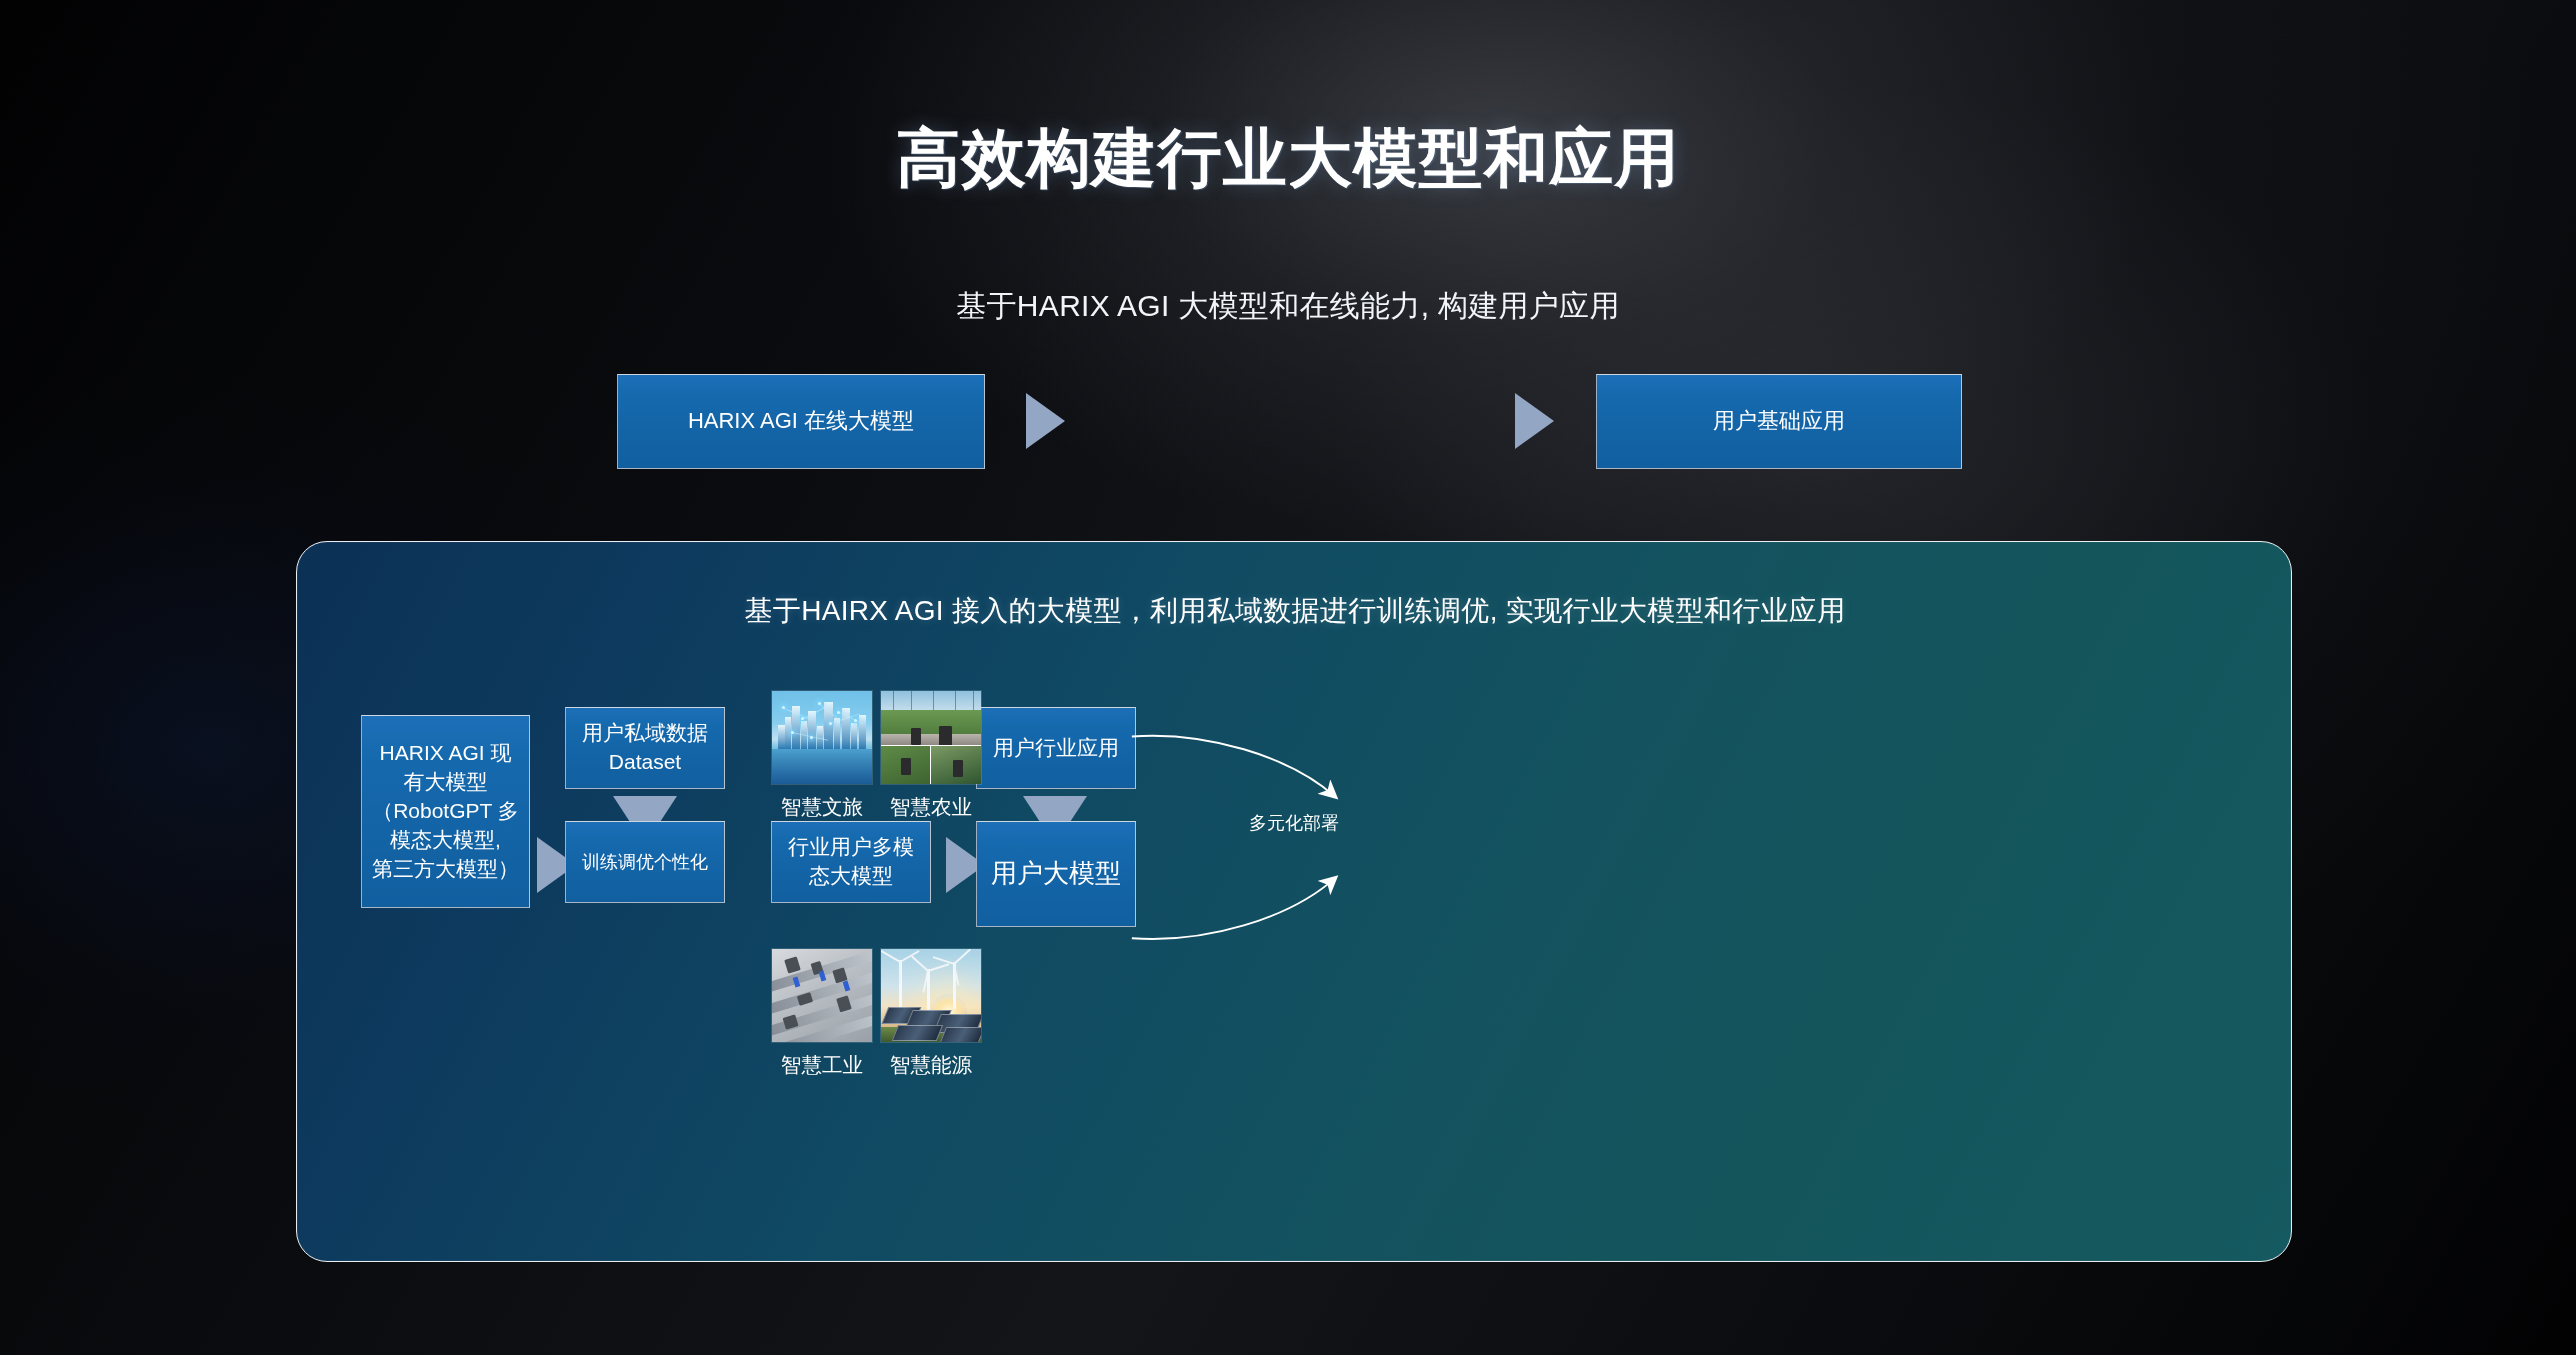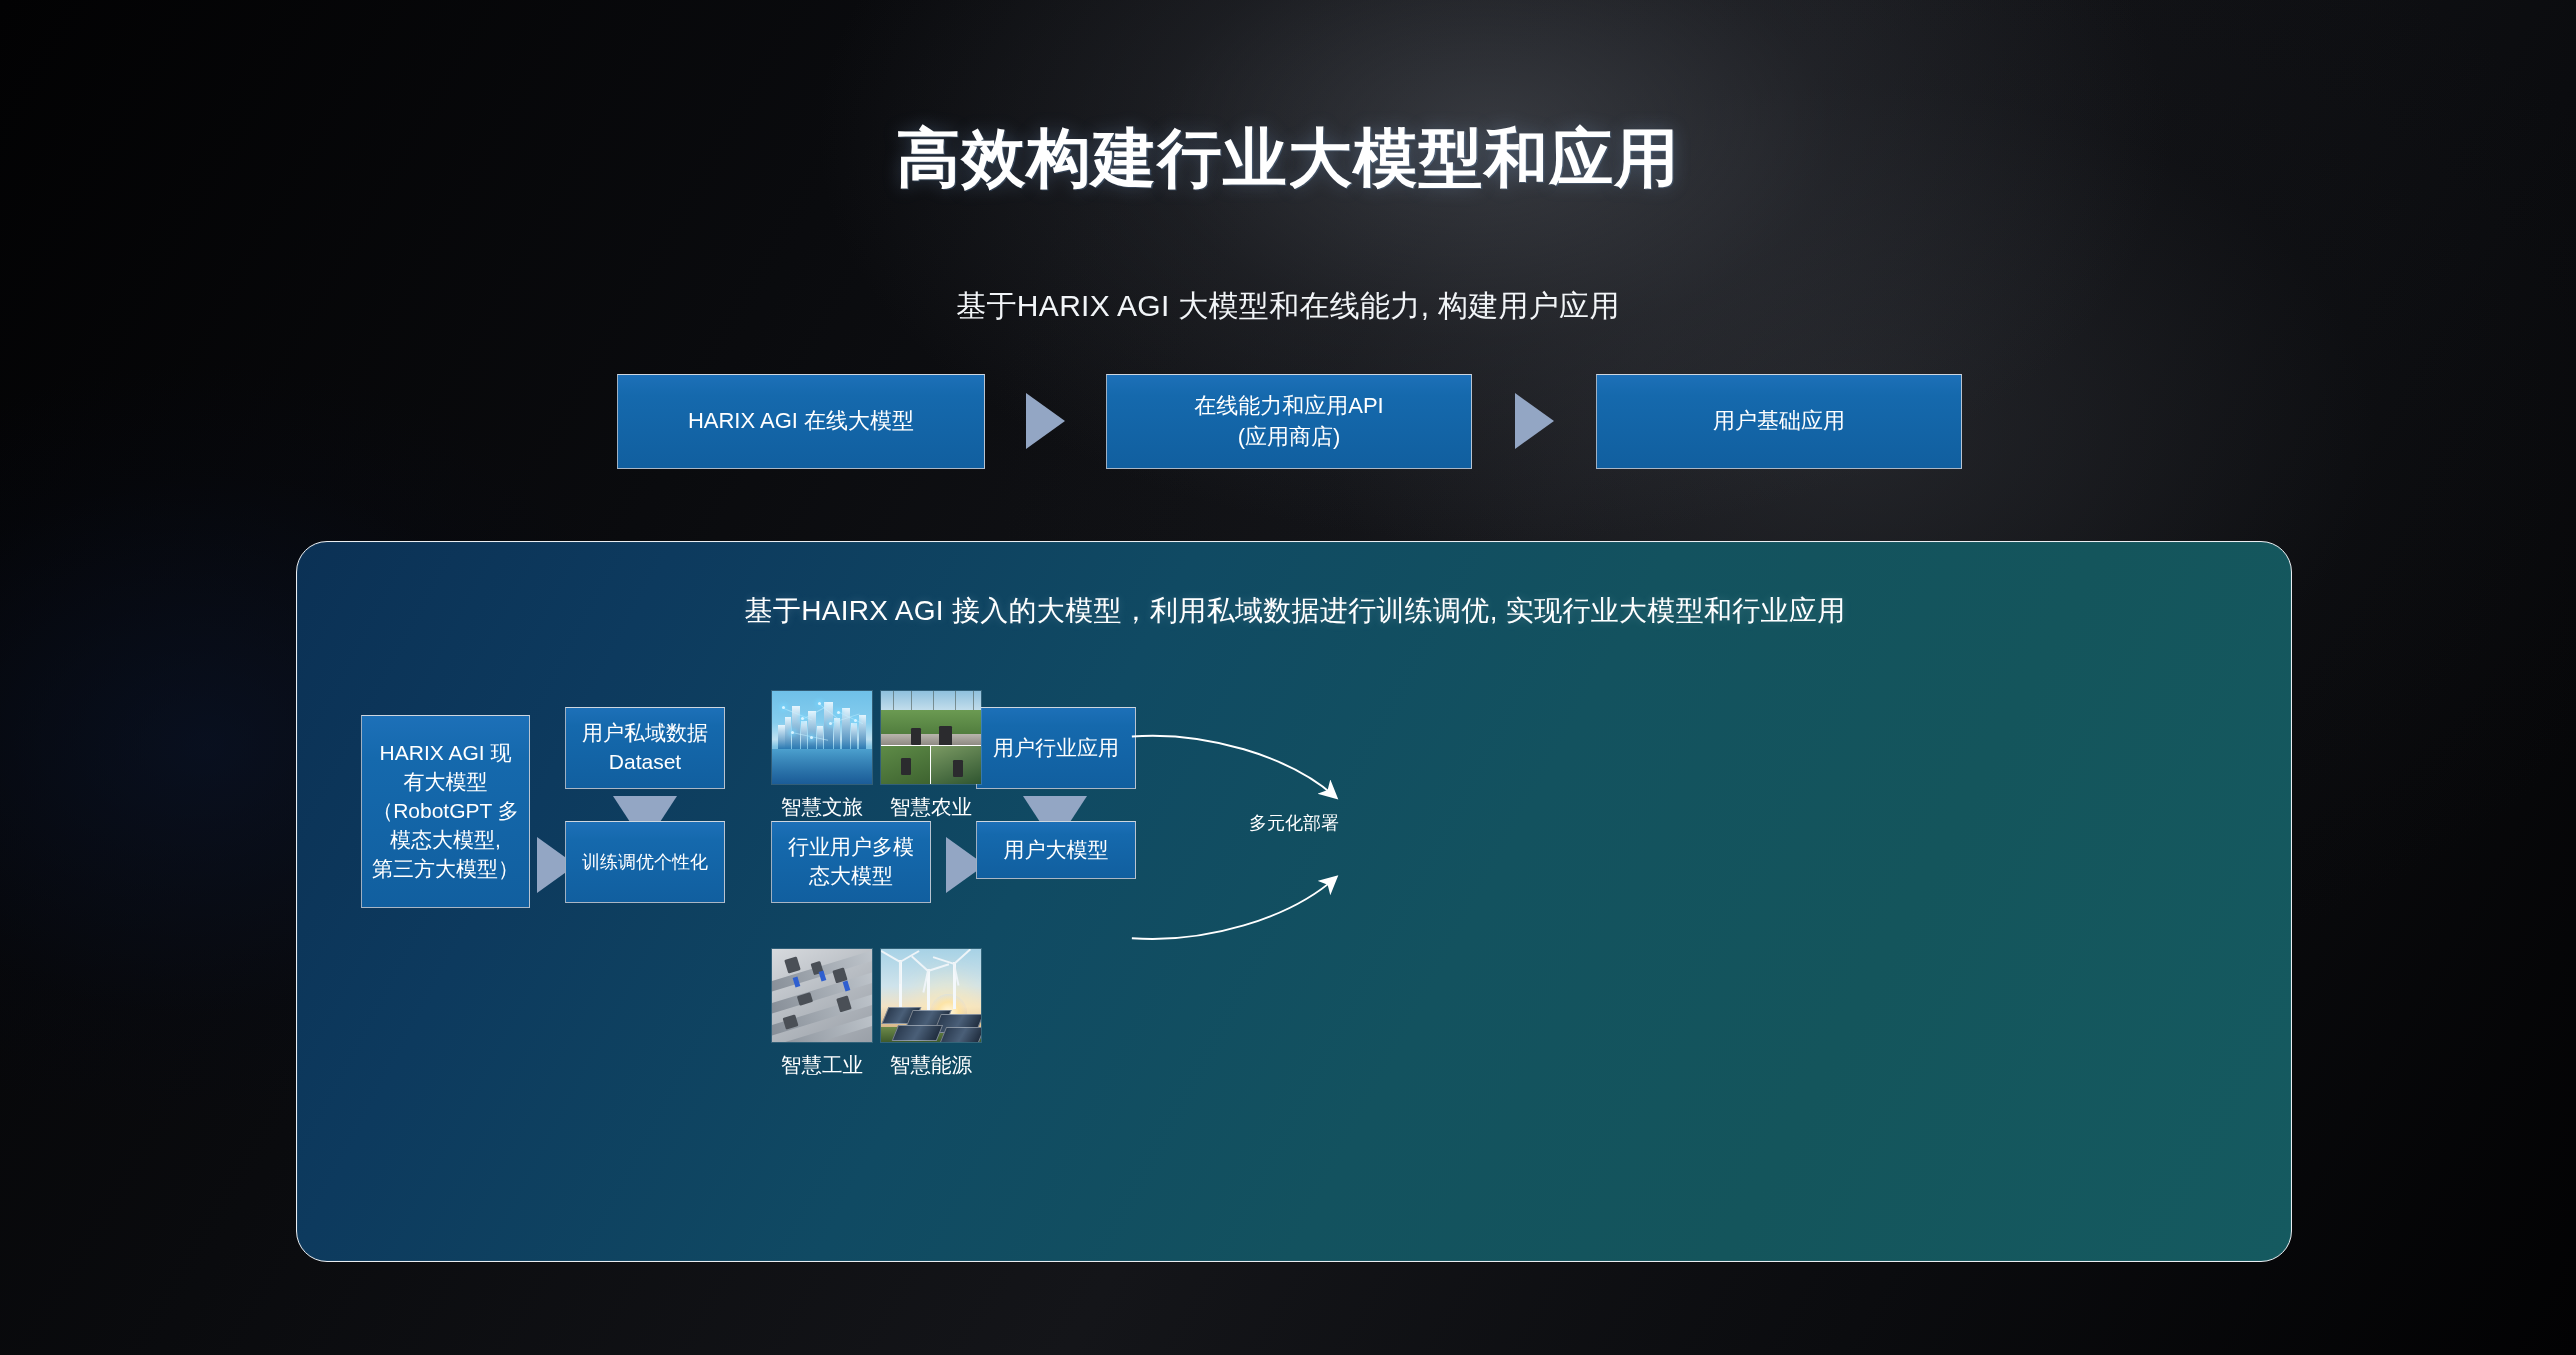--- a/index.html
+++ b/index.html
@@ -125,21 +125,21 @@
     letter-spacing: 0.3px;
     text-shadow: 0 0 9px rgba(200,225,245,0.22);
   }
 
   
   #node-harix      { left: 64px;  top: 173px; width: 169px; height: 193px; font-size: 21px; }
   #node-dataset    { left: 268px;  top: 165px; width: 160px; height: 82px; font-size: 21px; }
   #node-train      { left: 268px;  top: 279px; width: 160px; height: 82px; font-size: 18px; }
   #node-industry   { left: 474px;  top: 279px; width: 160px; height: 82px; font-size: 21px; }
   #node-userapp    { left: 679px; top: 165px; width: 160px; height: 82px; font-size: 21px; }
-  #node-usermodel  { left: 679px; top: 279px; width: 160px; height: 58px; font-size: 21px; }
+  #node-usermodel  { left: 679px; top: 279px; width: 160px; height: 106px; font-size: 26px; }
 
   #panel-arrow-harix   { left: 240px;  top: 295px; }
   #panel-arrow-right   { left: 649px; top: 295px; }
 
   #panel-tri-left  { left: 316px;  top: 254px; }
   #panel-tri-right { left: 726px; top: 254px; }
 
   
   .thumb-wrap { position: absolute; }
   .thumb {
@@ -247,22 +247,20 @@
 </head>
 <body>
 
 <div id="slide">
 
   <div id="page-title">高效构建行业大模型和应用</div>
   <div id="subtitle">基于HARIX AGI 大模型和在线能力, 构建用户应用</div>
 
   <div class="node" id="flow-box-1">HARIX AGI 在线大模型</div>
   <div class="tri-right" id="flow-arrow-1"></div>
-  <div class="node" id="flow-box-2">在线能力和应用API
-(应用商店)</div>
   <div class="tri-right" id="flow-arrow-2"></div>
   <div class="node" id="flow-box-3">用户基础应用</div>
 
   <div id="main-panel">
 
     <div id="panel-heading">基于HAIRX AGI 接入的大模型，利用私域数据进行训练调优, 实现行业大模型和行业应用</div>
 
     <div class="node" id="node-harix">HARIX AGI 现有大模型
 （RobotGPT 多模态大模型,
 第三方大模型）</div>

